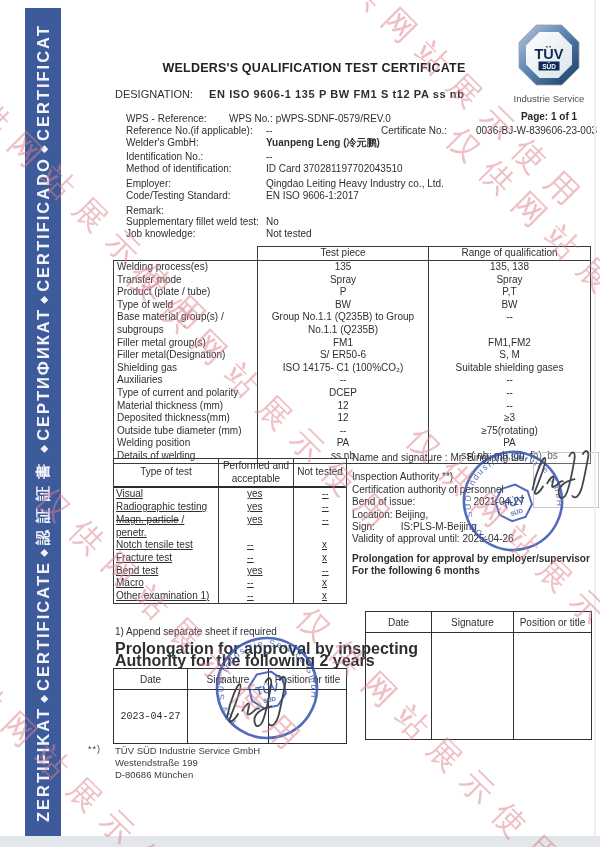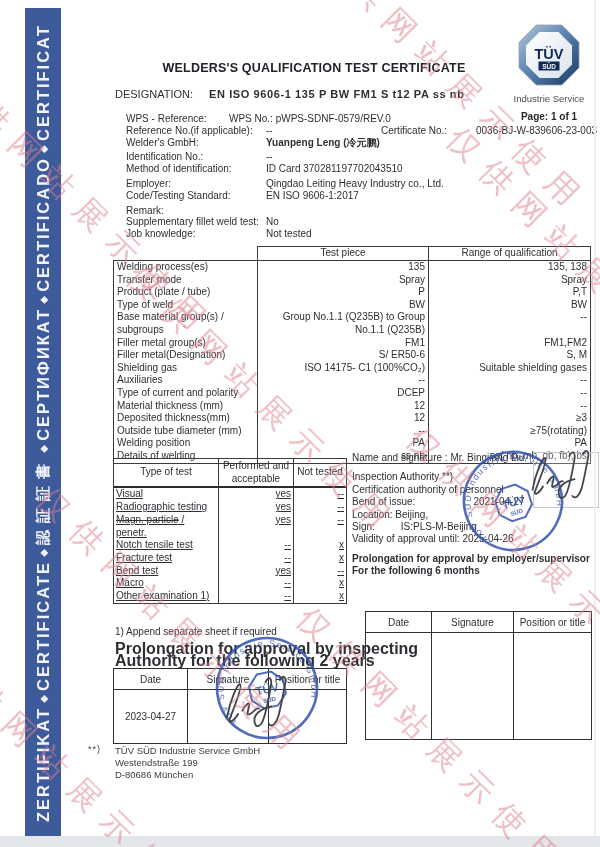--- a/index.html
+++ b/index.html
@@ -41,29 +41,29 @@
   .b{font-weight:bold;}
   .gap{margin-top:3px;}
   
   table{border-collapse:collapse;table-layout:fixed;}
   .qual{left:113px;top:246px;width:477px;font-size:10px;line-height:12.6px;}
   .qual th,.qual td{padding:0 3px;font-weight:normal;vertical-align:top;}
   .qual th{height:13px;}
   .qual .bt{border:1.6px solid #3a3a3e;}
   .qual th.blank{border:none;border-bottom:1.6px solid #3a3a3e;}
   .qual td.lab{border-left:1.6px solid #3a3a3e;text-align:left;}
-  .qual td.c{text-align:right;border-left:1.6px solid #3a3a3e;}
+  .qual td.c{text-align:center;border-left:1.6px solid #3a3a3e;}
   .qual td.last{border-right:1.6px solid #3a3a3e;}
   .qual tr.end td{border-bottom:1.6px solid #3a3a3e;}
   
   .tests{left:113px;top:458px;width:233px;font-size:10px;line-height:12.7px;}
   .tests th{border:1.6px solid #3a3a3e;border-bottom:2.2px solid #2c2c30;font-weight:normal;padding:1px 2px;height:24px;vertical-align:middle;}
   .tests td{padding:0 2px;vertical-align:top;text-decoration:underline;}
   .tests td.n{border-left:1.6px solid #3a3a3e;text-align:left;}
-  .tests td.c{border-left:1.6px solid #3a3a3e;text-align:right;padding-left:28px;}
+  .tests td.c{border-left:1.6px solid #3a3a3e;text-align:left;padding-left:28px;}
   .tests td.last{border-right:1.6px solid #3a3a3e;}
   .tests tr.end td{border-bottom:1.6px solid #3a3a3e;}
   .strike{text-decoration:line-through;}
   
   .authority{left:352px;top:452px;width:246px;font-size:10px;line-height:12.4px;}
   .authority .sp{height:7px;}
   .authority .ml58{display:inline-block;margin-left:58px;}
   .authority .ml26{display:inline-block;margin-left:26px;}
   
   .sigbox1{left:533px;top:452px;width:64px;height:54px;border:1px solid #c6c6ca;background:rgba(250,250,250,.25);}
@@ -72,21 +72,21 @@
   .sigsvg{width:100%;height:100%;}
   .stamp{opacity:.85;z-index:7;}
   .stamp1{left:460px;top:448px;width:106px;height:106px;transform:rotate(-18deg);}
   .stamp2{left:213px;top:634px;width:108px;height:108px;transform:rotate(-12deg);}
   
   .note1{left:115px;top:626px;font-size:10px;}
   .prolong-title{left:115px;top:643px;font-size:16px;font-weight:bold;line-height:12px;}
   .ltable{left:113px;top:668px;width:233px;font-size:10px;}
   .ltable th,.ltable td{border:1.5px solid #2f2f33;font-weight:normal;text-align:center;padding:0;}
   .ltable th{height:20px;}
-  .ltable td{height:53px;}
+  .ltable td{height:53px;font-family:Liberation Mono, monospace;}
   .rtable{left:365px;top:611px;width:226px;font-size:10px;}
   .rtable th,.rtable td{border:1.5px solid #2f2f33;font-weight:normal;text-align:center;padding:0;}
   .rtable th{height:20px;}
   .rtable td{height:106px;}
   .footer{left:88px;top:745px;font-size:9.5px;color:#3c3c40;line-height:12px;}
   .footer .marker{position:absolute;left:0;top:-2px;font-size:9px;letter-spacing:1px;}
   .footer .lines{margin-left:27px;}
   .bottom-strip{left:0;top:836px;width:600px;height:11px;background:#e3e7ec;}
   .right-edge{left:594px;top:0;width:2px;height:836px;background:#edeff3;}
   

